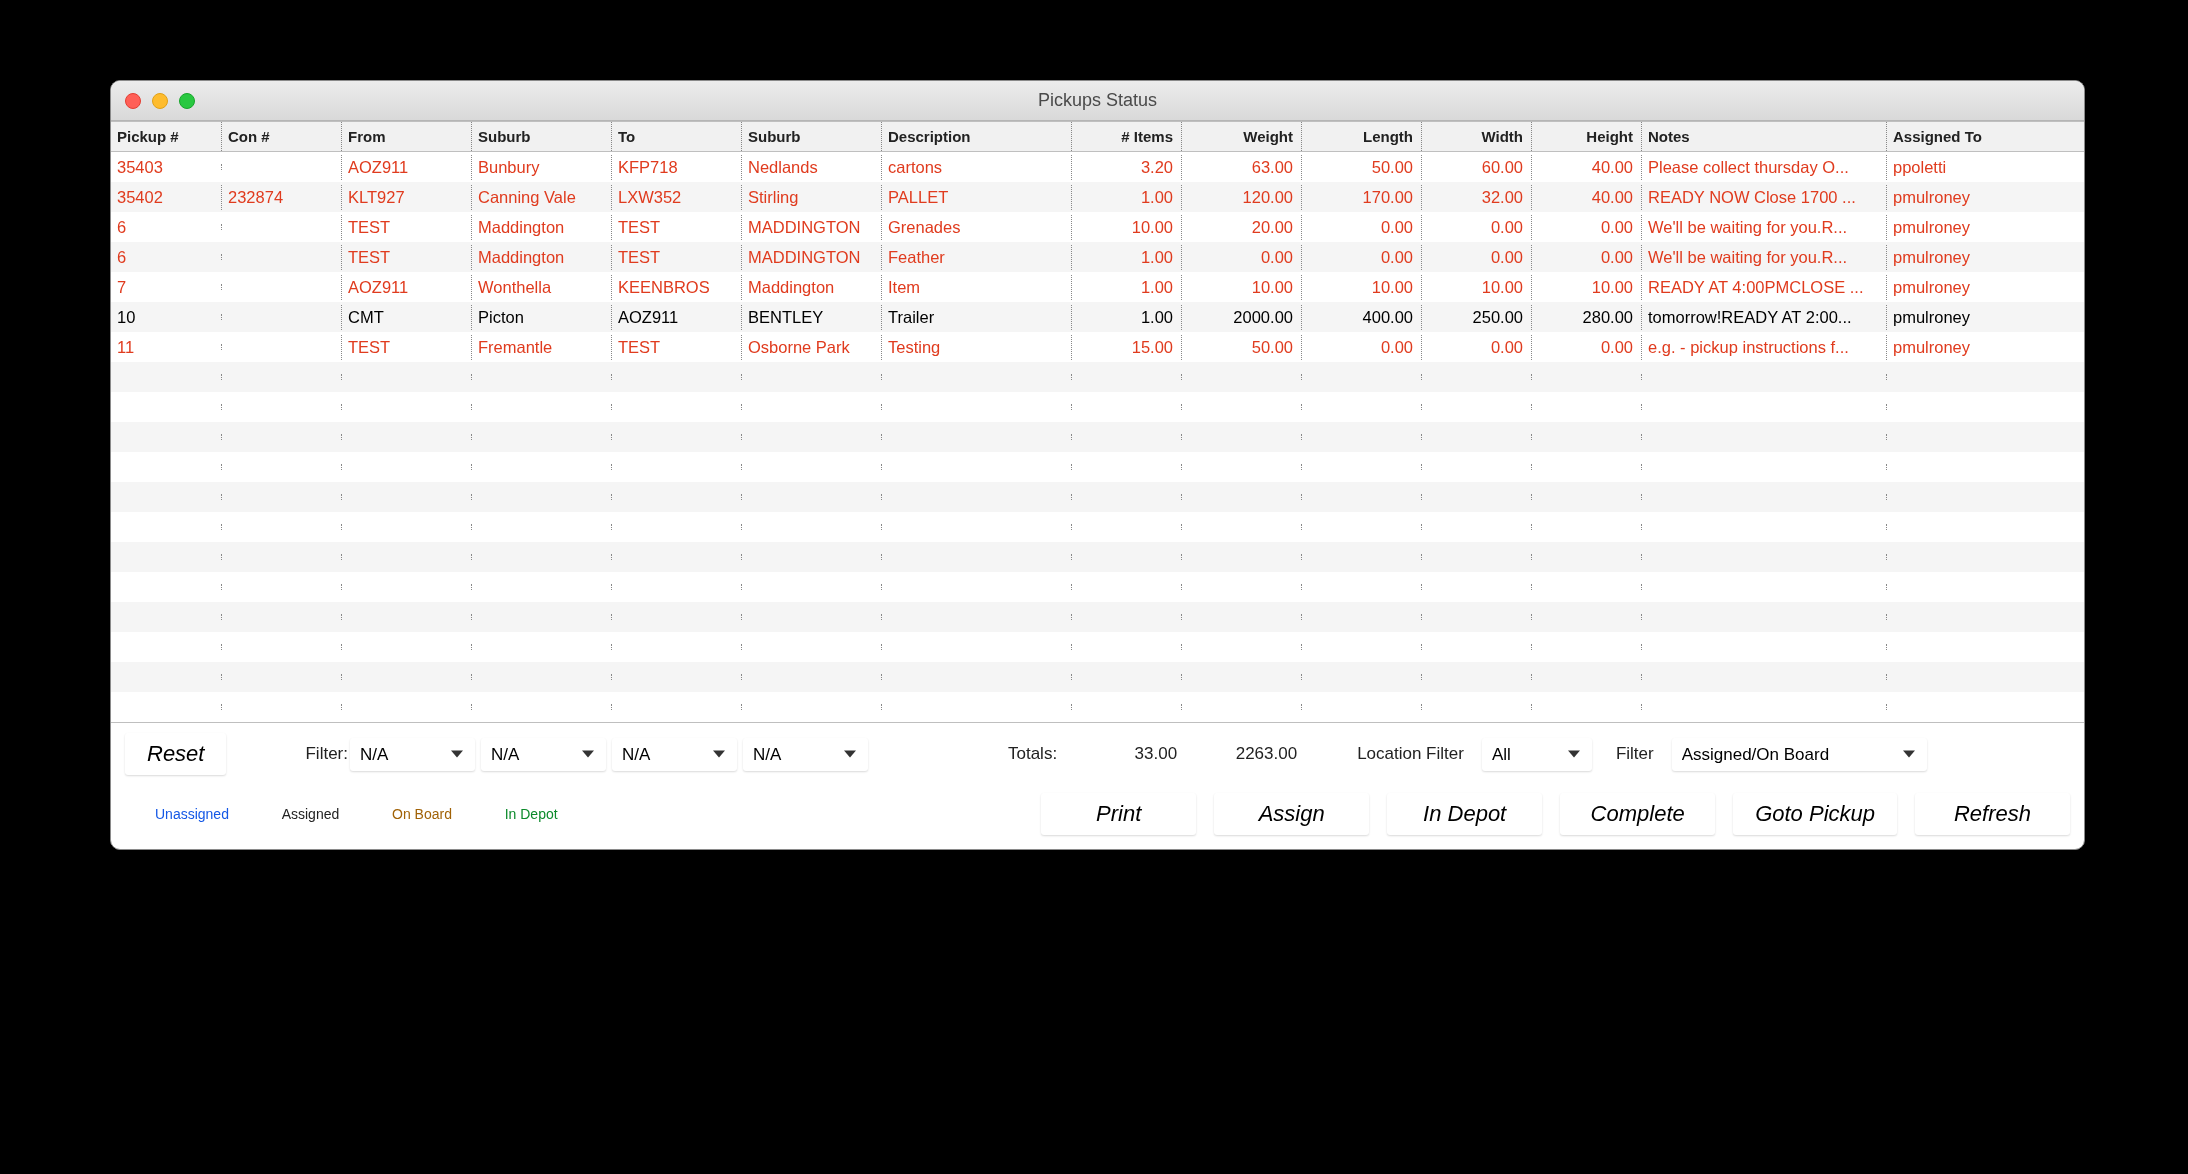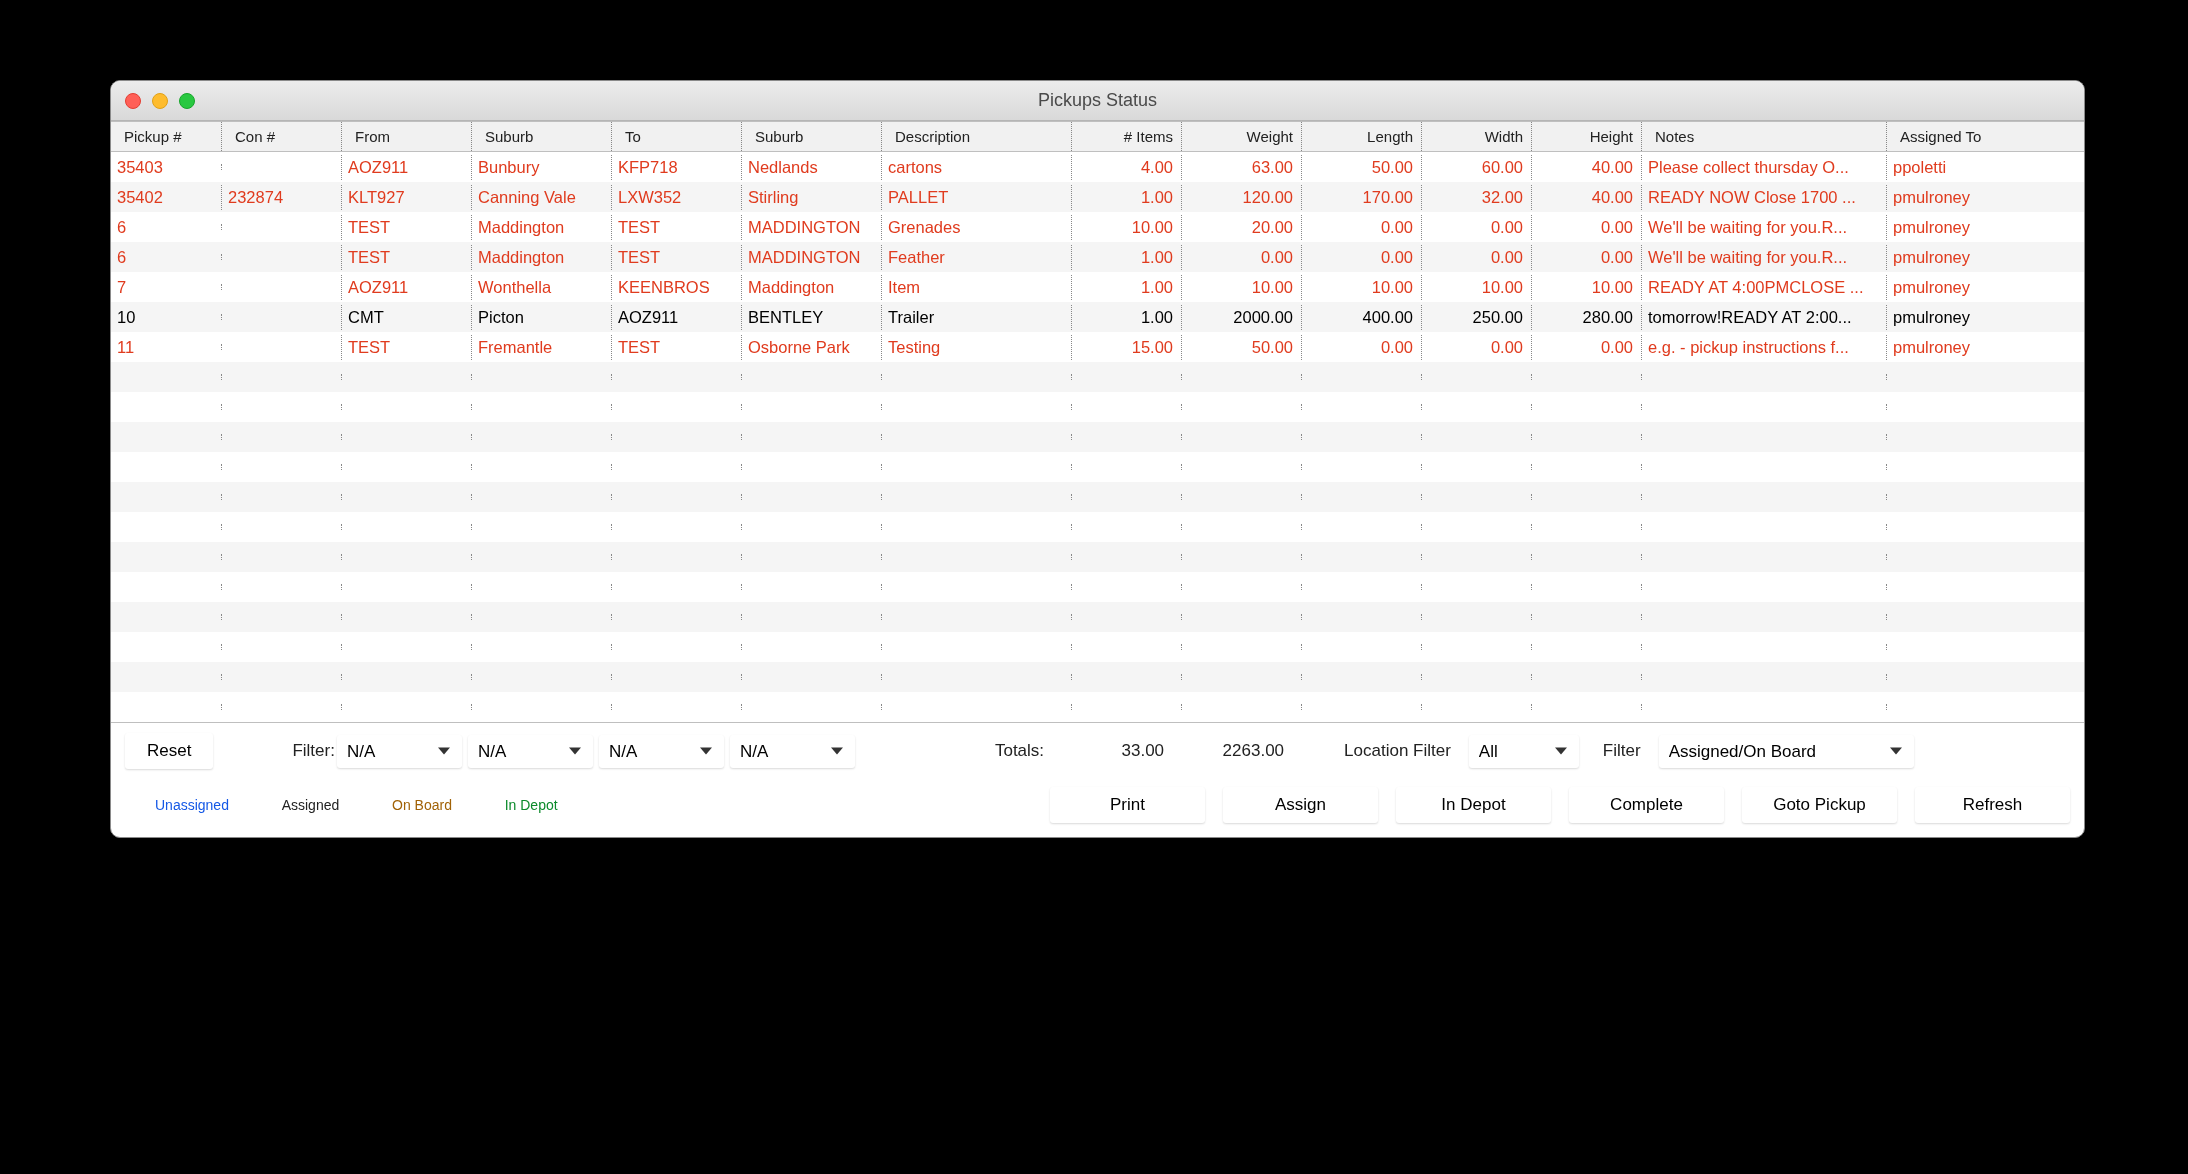--- a/index.html
+++ b/index.html
@@ -62,22 +62,23 @@
     grid-template-columns: 110px 120px 130px 140px 130px 140px 190px 110px 120px 120px 110px 110px 245px 120px;
     min-height:30px;
     align-items:center;
   }
   .grid .head {
     background:#f1f1f1;
     border-bottom:1px solid #bfbfbf;
     font-size:15px;
   }
   .grid .head > div {
-    padding:6px 13px;
+    padding:6px 6px;
     border-left:1px dotted #888;
+    font-weight:bold;
   }
   .grid .head > div:first-child { border-left:none; }
   .grid .body { height: 570px; overflow:hidden; }
   .grid .row { font-size:16.5px; }
   .grid .row:nth-child(even){ background:#f5f5f5; }
   .grid .row > div {
     padding:3px 6px;
     border-left:1px dotted #888;
     white-space:nowrap;
     overflow:hidden;
@@ -92,24 +93,25 @@
   .footer {
     padding:10px 14px 14px;
     display:flex; flex-direction:column; gap:18px;
     font-size:17px;
   }
   .footer-row { display:flex; align-items:center; }
   .btn {
     background:#fff;
     border:none;
     padding:8px 22px;
-    font-size:17px;
+    font-size:22px;
     box-shadow: 0 1px 2px rgba(0,0,0,.15);
     border-radius:3px;
     cursor:pointer;
+    font-style:italic;
   }
   .btn-wide { min-width:155px; text-align:center; }
   .select {
     appearance:none;
     -webkit-appearance:none;
     border:none;
     background:#fff;
     padding:7px 30px 7px 10px;
     font-size:17px;
     box-shadow:0 1px 2px rgba(0,0,0,.15);
@@ -164,21 +166,21 @@
     </div>
     <div class="body" id="grid-body">
         <div class="row red-row">
           <div>35403</div>
           <div></div>
           <div>AOZ911</div>
           <div>Bunbury</div>
           <div>KFP718</div>
           <div>Nedlands</div>
           <div>cartons</div>
-          <div class="num">4.00</div>
+          <div class="num">3.20</div>
           <div class="num">63.00</div>
           <div class="num">50.00</div>
           <div class="num">60.00</div>
           <div class="num">40.00</div>
           <div>Please collect thursday O...</div>
           <div>ppoletti</div>
         </div>
         <div class="row red-row">
           <div>35402</div>
           <div>232874</div>

